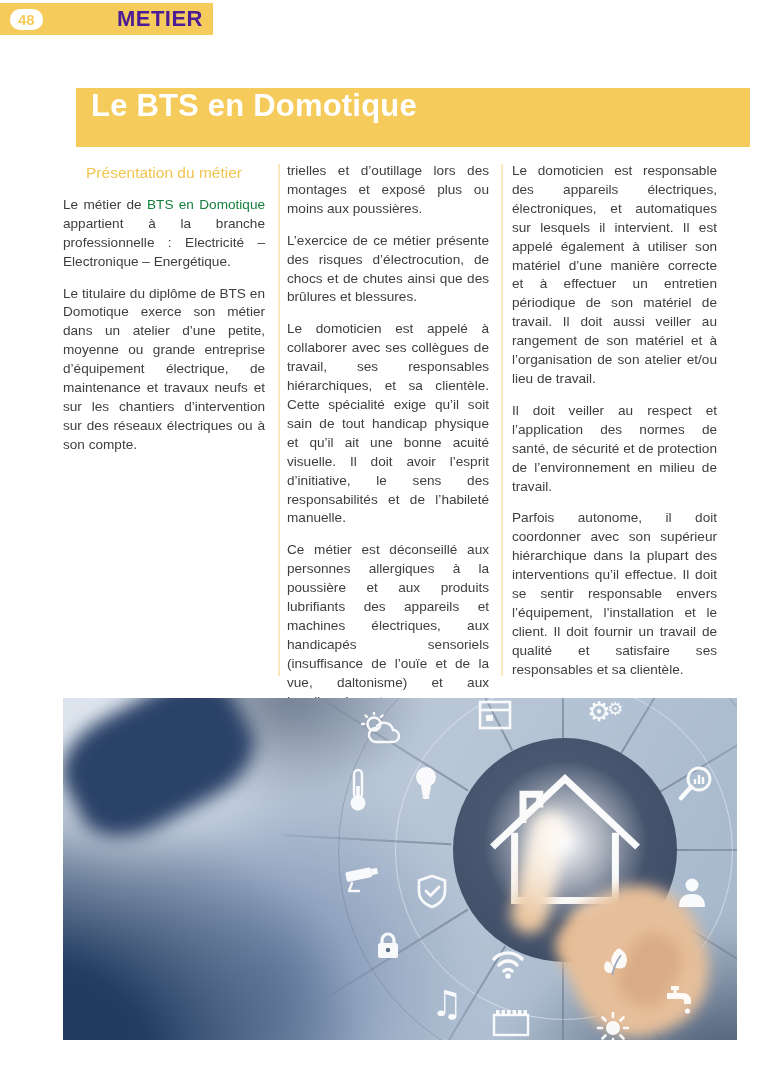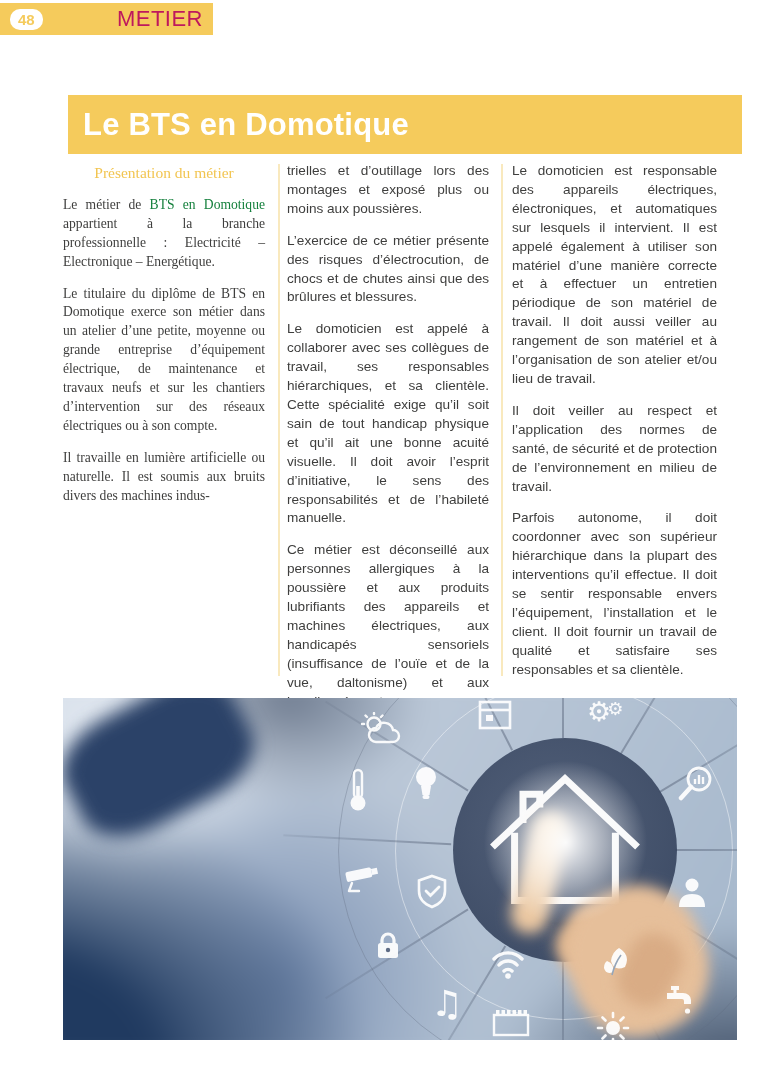--- a/index.html
+++ b/index.html
@@ -10,36 +10,36 @@
   
   .top-band{
     position:absolute;left:0;top:3px;width:213px;height:32px;
     background:#F5CB5C;display:flex;align-items:center;
   }
   .page-badge{
     margin-left:10px;background:#ffffff;border-radius:10px;
     color:#F5CB5C;font-weight:bold;font-size:15px;padding:3px 8px;line-height:1;
   }
   .section-label{
-    margin-left:auto;margin-right:10px;color:#be185d;font-weight:normal;
+    margin-left:auto;margin-right:10px;color:#4c1d95;font-weight:bold;
     font-size:22px;letter-spacing:0.5px;
   }
   
   .title-bar{
-    position:absolute;left:68px;top:88px;width:674px;height:59px;
-    background:#F5CB5C;display:flex;align-items:center;margin-top:7px;
+    position:absolute;left:76px;top:88px;width:674px;height:59px;
+    background:#F5CB5C;display:flex;align-items:flex-start;
   }
   .title-text{color:#ffffff;font-weight:bold;font-size:31px;margin-left:15px;letter-spacing:0.2px;}
   
   .columns{position:absolute;left:63px;top:162px;width:674px;height:530px;}
   .col{
     position:absolute;top:0;color:#3E3E3D;font-size:13.6px;line-height:18.9px;
     text-align:justify;
   }
-  .col-1{left:0;width:202px;font-family:Liberation Serif, serif;}
+  .col-1{left:0;width:202px;}
   .col-2{left:224px;width:202px;}
   .col-3{left:449px;width:205px;}
   .col p{margin:0 0 13px 0;}
   .col-heading{
     text-align:center;color:#F2C551;font-size:15.5px;font-weight:normal;
     margin:2px 0 13px 0;
   }
   .hl{color:#15803d;}
   .col-sep{position:absolute;top:2px;width:2px;height:512px;background:#F9E9BE;}
   .sep-1{left:215px;}
@@ -123,21 +123,20 @@
   </div>
 
   <div class="columns">
     <div class="col-sep sep-1"></div>
     <div class="col-sep sep-2"></div>
 
     <div class="col col-1">
       <h3 class="col-heading">Présentation du métier</h3>
       <p><span>Le métier de </span><span class="hl">BTS en Domotique</span><span> appartient à la branche professionnelle : Electricité – Electronique – Energétique.</span></p>
       <p>Le titulaire du diplôme de BTS en Domotique exerce son métier dans un atelier d’une petite, moyenne ou grande entreprise d’équipement électrique, de maintenance et travaux neufs et sur les chantiers d’intervention sur des réseaux électriques ou à son compte.</p>
-      <p>Il travaille en lumière artificielle ou naturelle. Il est soumis aux bruits divers des machines indus-</p>
     </div>
 
     <div class="col col-2">
       <p>trielles et d’outillage lors des montages et exposé plus ou moins aux poussières.</p>
       <p>L’exercice de ce métier présente des risques d’électrocution, de chocs et de chutes ainsi que des brûlures et blessures.</p>
       <p>Le domoticien est appelé à collaborer avec ses collègues de travail, ses responsables hiérarchiques, et sa clientèle. Cette spécialité exige qu’il soit sain de tout handicap physique et qu’il ait une bonne acuité visuelle. Il doit avoir l’esprit d’initiative, le sens des responsabilités et de l’habileté manuelle.</p>
       <p>Ce métier est déconseillé aux personnes allergiques à la poussière et aux produits lubrifiants des appareils et machines électriques, aux handicapés sensoriels (insuffisance de l’ouïe et de la vue, daltonisme) et aux handicapés moteur.</p>
     </div>
 
     <div class="col col-3">

